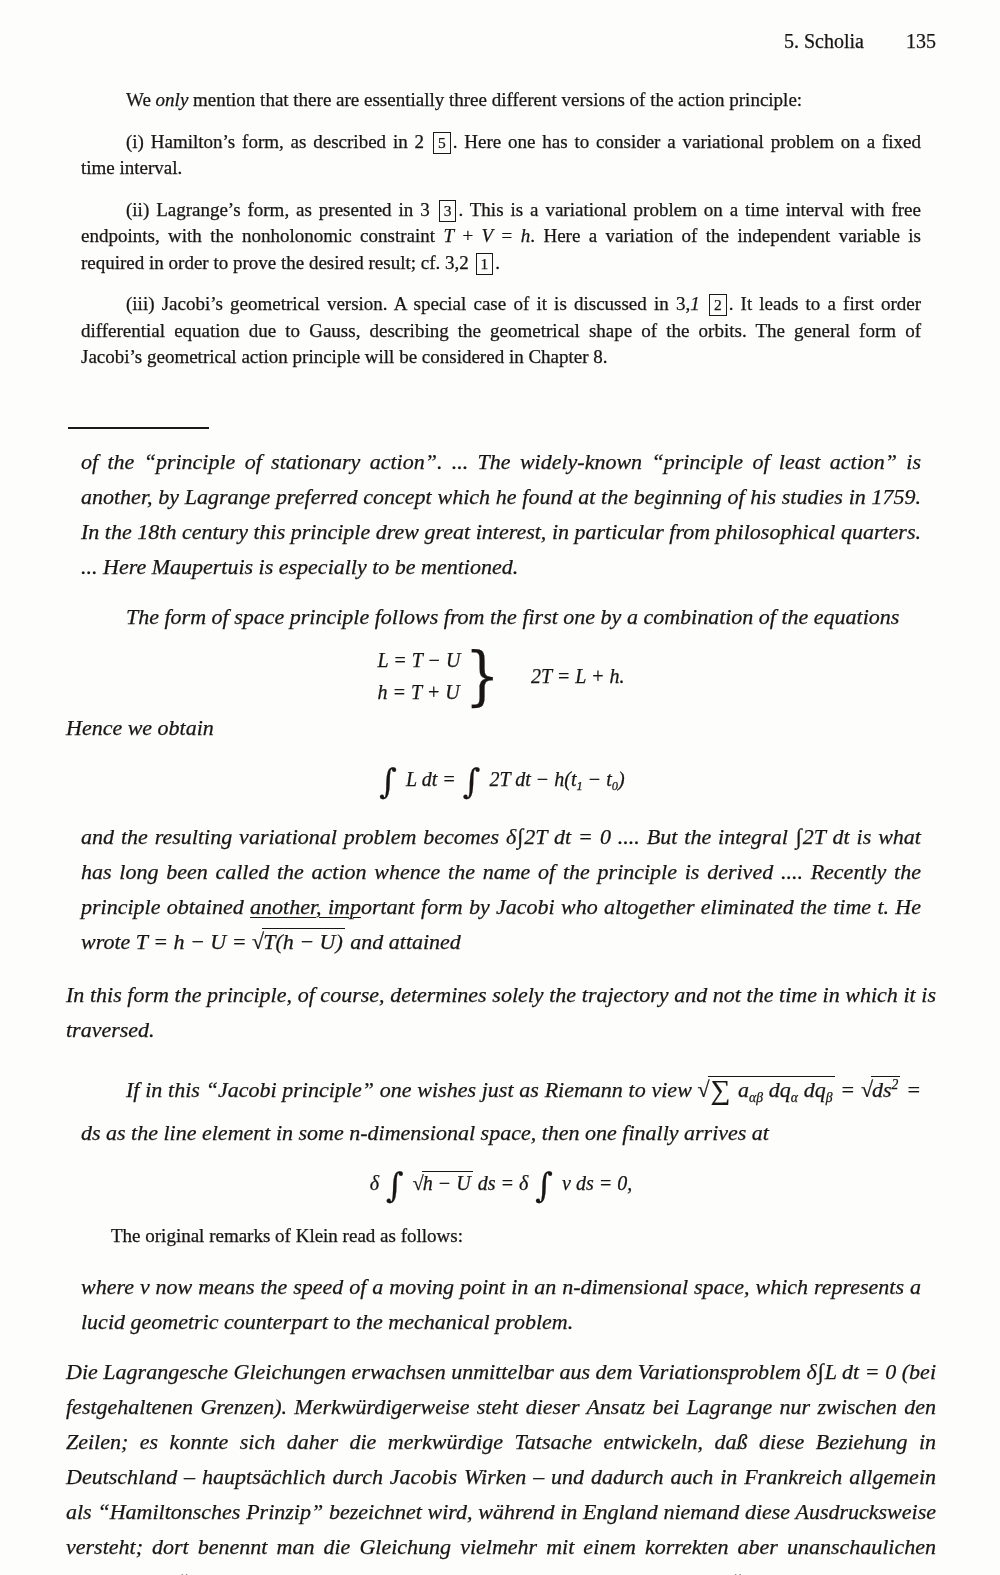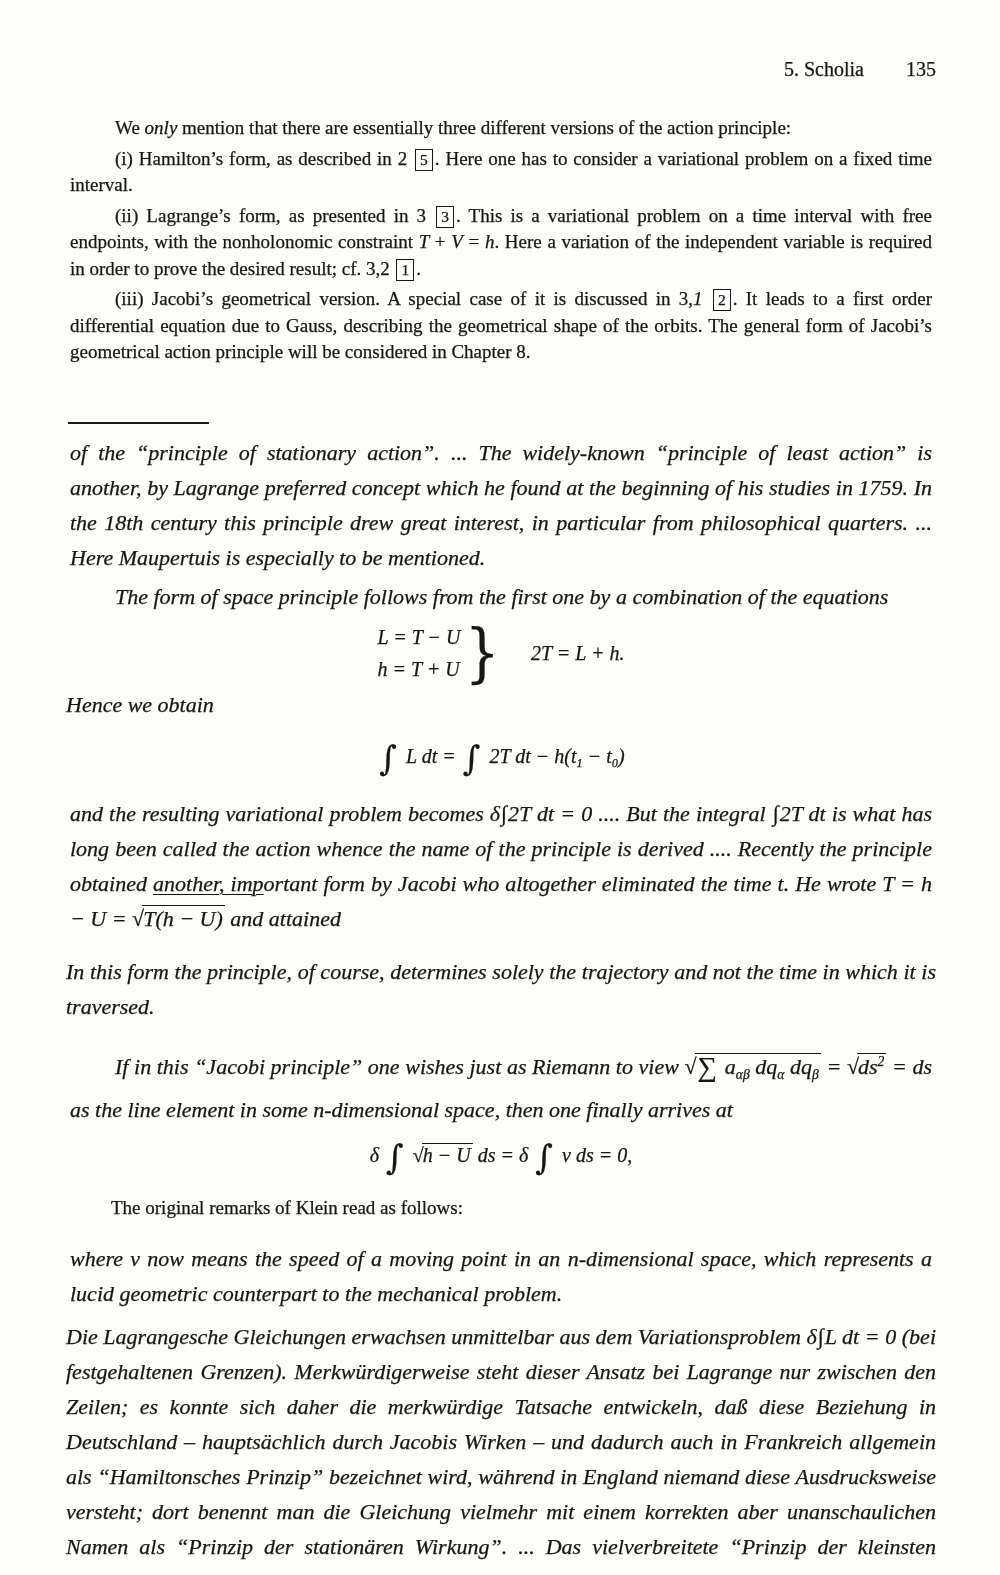--- a/index.html
+++ b/index.html
@@ -1,26 +1,26 @@
 <!DOCTYPE html>
 <html><head>
 <meta charset="utf-8">
 <style>
   html,body{margin:0;padding:0;background:#fdfdfc;}
   .page{
     width:1000px;height:1575px;box-sizing:border-box;
-    padding:58px 64px 0 66px;
+    padding:30px 64px 0 66px;
     background:#fdfdfc;color:#181512;
     font-family:"Liberation Serif","DejaVu Serif",serif;
     -webkit-text-stroke:0.25px;
     overflow:hidden;
   }
   .page-head{display:flex;justify-content:flex-end;align-items:baseline;
     gap:42px;font-size:20px;margin-bottom:34px;}
-  .p{margin:4px;text-align:justify;}
+  .p{margin:15px;text-align:justify;}
   .p.roman{font-size:19px;line-height:26.5px;}
   .p.ital{font-style:italic;font-size:22px;line-height:35px;}
   .ind{text-indent:45px;}
   .quote-rule{width:141px;border-top:2.2px solid #1a1a1a;margin:56px 0 11px 2px;}
   .eq{text-align:center;font-style:italic;font-size:20px;margin:10px 0 12px;}
   .eq .int{font-size:34px;font-style:normal;vertical-align:-7px;padding:0 4px 0 2px;
     font-family:"DejaVu Serif",serif;}
   .p .int{font-style:normal;padding:0 1px;}
   .sum{font-style:normal;font-size:1.25em;vertical-align:-2px;padding:0 2px;}
   .eq .sum{font-size:27px;vertical-align:-4px;}

